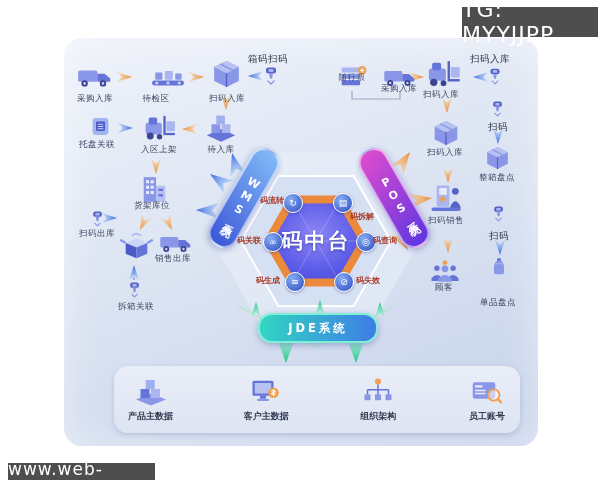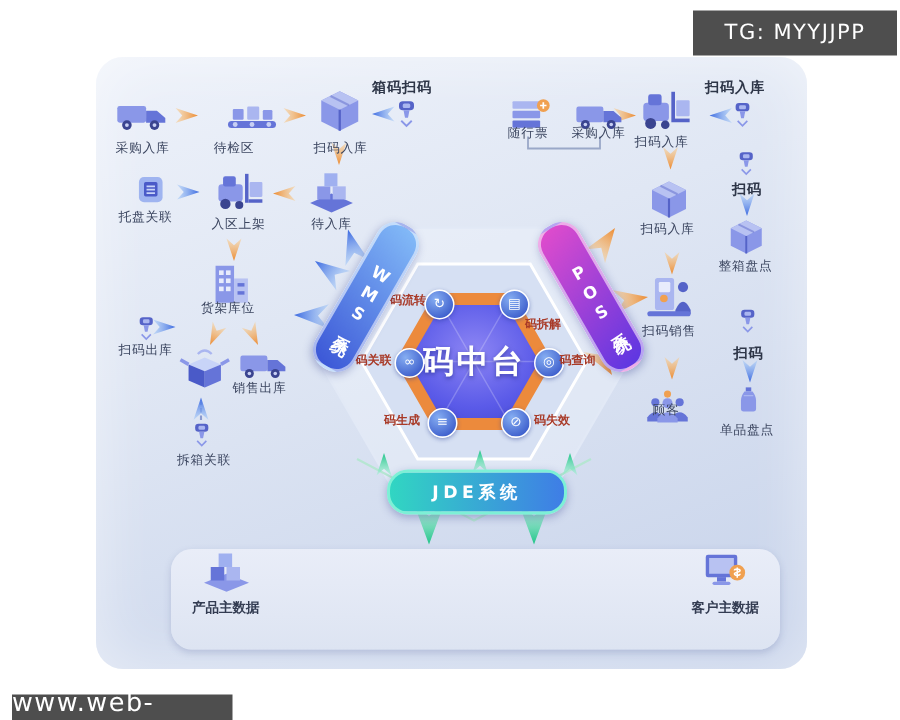--- a/index.html
+++ b/index.html
@@ -4,21 +4,21 @@
 <style>
   html,body{margin:0;padding:0;width:600px;height:480px;background:#ffffff;
     font-family:"DejaVu Sans","Liberation Sans",sans-serif;overflow:hidden;position:relative}
   .abs{position:absolute}
   #panel{left:64px;top:38px;width:474px;height:408px;border-radius:18px;
     background:linear-gradient(160deg,#eef2fa 0%,#e0e7f4 38%,#c6d2ea 100%);
     box-shadow:inset 0 0 40px rgba(255,255,255,.5)}
   #connectors{left:0;top:0;width:600px;height:480px;pointer-events:none}
   .lbl{position:absolute;transform:translate(-50%,-50%);font-size:8.5px;color:#3c4660;
     white-space:nowrap;font-weight:500;letter-spacing:.5px}
-  .lbl.big{font-size:9.5px;color:#2e3648;font-weight:700}
+  .lbl.big{font-size:9.5px;color:#2e3648;font-weight:400}
   .hlbl{position:absolute;transform:translate(-50%,-50%);font-size:8px;color:#a83a28;
     font-weight:700;white-space:nowrap}
   .ic{position:absolute}
   .node{position:absolute;width:18px;height:18px;border-radius:50%;
     background:radial-gradient(circle at 35% 30%,#86aef2,#2a49c2);
     border:1.5px solid #fff;color:#fff;font-size:9px;line-height:1;
     display:flex;align-items:center;justify-content:center;
     box-shadow:0 1px 3px rgba(40,60,150,.45)}
   .banner{position:absolute;border-radius:14px;display:flex;align-items:center;
     justify-content:center;color:#fff;font-weight:700;
@@ -31,26 +31,26 @@
     background:linear-gradient(160deg,#e24ccc,#5a36e2)}
   #banner-jde{left:258px;top:313px;width:116px;height:26px;font-size:11.5px;
     letter-spacing:3px;border:2px solid #7df0d6;
     background:linear-gradient(90deg,#31d6c2,#3f7de6)}
   #hex-title{position:absolute;left:316px;top:241px;transform:translate(-50%,-50%);
     color:#fff;font-size:21px;font-weight:800;letter-spacing:2px;
     text-shadow:0 1px 3px rgba(25,35,120,.55);white-space:nowrap}
   #bottom-panel{left:114px;top:366px;width:406px;height:67px;border-radius:14px;
     background:linear-gradient(180deg,#e9edf8,#dde4f2);
     box-shadow:0 2px 5px rgba(90,105,160,.25);
-    display:flex;align-items:flex-start;justify-content:space-between;padding:0 14px;box-sizing:border-box}
+    display:flex;align-items:center;justify-content:space-between;padding:0 14px;box-sizing:border-box}
   .bitem{display:flex;flex-direction:column;align-items:center;gap:3px}
   .bitem .blab{font-size:9px;color:#333c52;font-weight:700;white-space:nowrap}
   .tag{position:absolute;background:#4e4e4e;color:#fff;display:flex;
     align-items:center;justify-content:center;letter-spacing:1px}
-  #tag-tg{left:462px;top:7px;width:136px;height:30px;font-size:14px}
+  #tag-tg{left:462px;top:7px;width:136px;height:30px;font-size:22px}
   #tag-site{left:8px;top:463px;width:147px;height:31px;font-size:17px}
 </style>
 </head>
 <body>
 
 <svg style="position:absolute;width:0;height:0" aria-hidden="true">
 <defs>
   <linearGradient id="gradO" x1="0" y1="0" x2="1" y2="0">
     <stop offset="0" stop-color="#f8cf96" stop-opacity=".55"></stop>
         <stop offset="1" stop-color="#ec8a30"></stop>
@@ -368,31 +368,31 @@
 <div class="lbl" style="left:227px;top:99px">扫码入库</div>
 <div class="lbl big" style="left:268px;top:59px">箱码扫码</div>
 <div class="lbl" style="left:97px;top:145px">托盘关联</div>
 <div class="lbl" style="left:159px;top:150px">入区上架</div>
 <div class="lbl" style="left:221px;top:150px">待入库</div>
 <div class="lbl" style="left:152px;top:206px">货架库位</div>
 <div class="lbl" style="left:97px;top:234px">扫码出库</div>
 <div class="lbl" style="left:173px;top:259px">销售出库</div>
 <div class="lbl" style="left:136px;top:307px">拆箱关联</div>
 
-<div class="lbl" style="left:352px;top:89px">随行票</div>
+<div class="lbl" style="left:352px;top:78px">随行票</div>
 <div class="lbl" style="left:399px;top:89px">采购入库</div>
 <div class="lbl" style="left:441px;top:95px">扫码入库</div>
 <div class="lbl big" style="left:490px;top:59px">扫码入库</div>
 <div class="lbl" style="left:445px;top:153px">扫码入库</div>
 <div class="lbl big" style="left:498px;top:127px">扫码</div>
 <div class="lbl" style="left:497px;top:178px">整箱盘点</div>
 <div class="lbl" style="left:446px;top:221px">扫码销售</div>
 <div class="lbl big" style="left:499px;top:236px">扫码</div>
-<div class="lbl" style="left:444px;top:274px">顾客</div>
-<div class="lbl" style="left:498px;top:287px">单品盘点</div>
+<div class="lbl" style="left:444px;top:288px">顾客</div>
+<div class="lbl" style="left:498px;top:303px">单品盘点</div>
 
 <div id="hex-title">码中台</div>
 
 <div class="node" style="left:283px;top:193px">
     <span>↻</span>
   </div>
 <div class="node" style="left:333px;top:193px">
     <span>▤</span>
   </div>
 <div class="node" style="left:263px;top:232px">
@@ -425,16 +425,28 @@
         <use href="#sym-prod"></use>
       </svg>
     <div class="blab">产品主数据</div>
   </div>
   <div class="bitem">
     <svg width="38" height="30">
         <use href="#sym-monitor"></use>
       </svg>
     <div class="blab">客户主数据</div>
   </div>
+  <div class="bitem">
+    <svg width="38" height="30">
+        <use href="#sym-org"></use>
+      </svg>
+    <div class="blab">组织架构</div>
+  </div>
+  <div class="bitem">
+    <svg width="38" height="30">
+        <use href="#sym-account"></use>
+      </svg>
+    <div class="blab">员工账号</div>
+  </div>
 </div>
 
 <div id="tag-tg" class="tag">TG: MYYJJPP</div>
 <div id="tag-site" class="tag">www.web-jn.com</div>
 
 </body></html>

